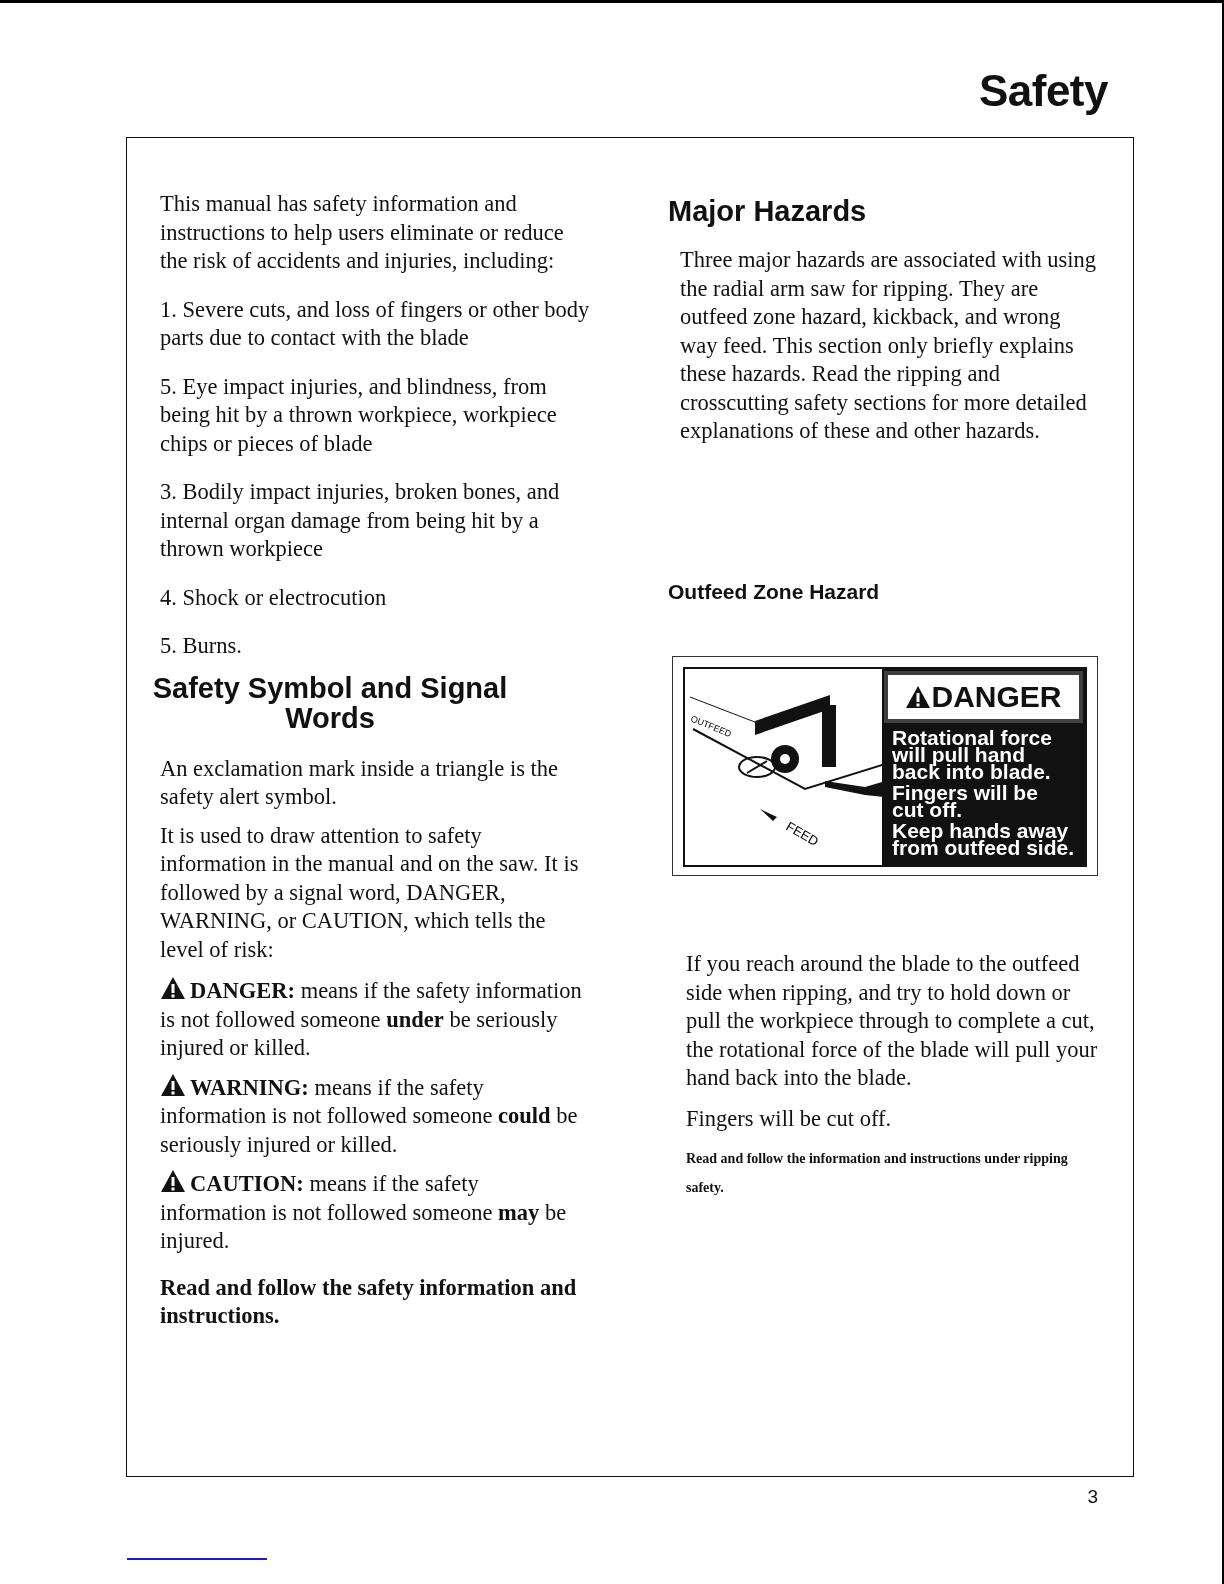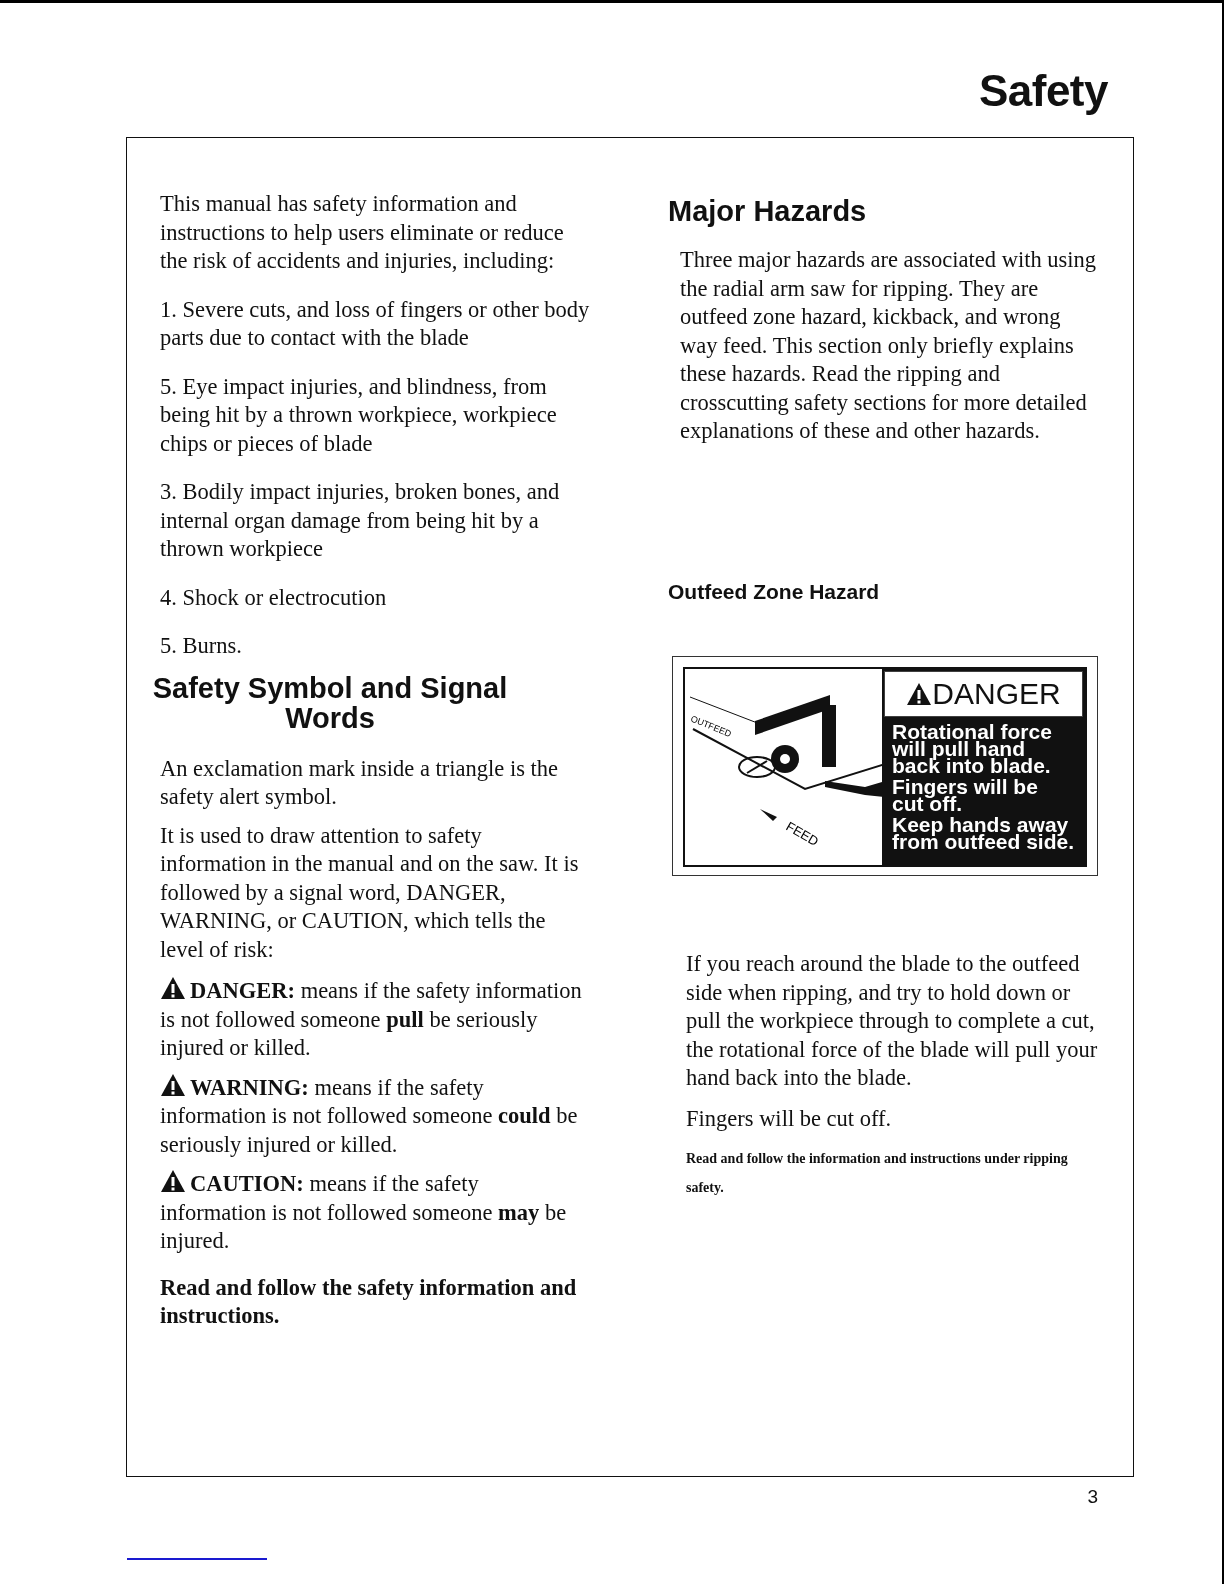--- a/index.html
+++ b/index.html
@@ -14,21 +14,21 @@
   .right { left:680px; top:246px; width:420px; }
   h2 { font-family:"Liberation Sans", sans-serif; font-weight:bold; font-size:29px; line-height:30px; margin:0; }
   h3 { font-family:"Liberation Sans", sans-serif; font-weight:bold; font-size:21px; margin:0; }
   .sec-heading { position:absolute; }
   .b { font-weight:bold; }
   .alert { display:inline-block; width:26px; height:24px; vertical-align:-2px; margin-right:4px; }
   .sign { position:absolute; left:672px; top:656px; width:426px; height:220px; border:1px solid #333; box-sizing:border-box; }
   .sign-inner { position:absolute; left:10px; top:10px; width:404px; height:200px; border:2px solid #111; box-sizing:border-box; display:flex; }
   .sign-pic { width:197px; position:relative; }
   .sign-text { flex:1; background:#111; color:#fff; font-family:"Liberation Sans", sans-serif; position:relative; }
-  .sign-head { background:#fff; color:#111; height:44px; margin:2px 2px 0 2px; border:1px solid #404040; display:flex; align-items:center; justify-content:center; font-size:30px; }
+  .sign-head { background:#fff; color:#111; height:44px; margin:2px 2px 0 2px; border:4px solid #404040; display:flex; align-items:center; justify-content:center; font-size:30px;font-weight:bold; }
   .sign-body { padding:6px 10px; font-size:21px; font-weight:bold; line-height:17px; }
   .sign-body div { margin-bottom:4px; }
   .page-num { position:absolute; right:126px; top:1486px; font-family:"Liberation Sans", sans-serif; font-size:19px; }
   .link-underline { position:absolute; left:127px; top:1558px; width:140px; height:2px; background:#1a1ad0; }
 </style>
 </head>
 <body>
 
 <div class="topline"></div>
 <div class="rightline"></div>
@@ -45,21 +45,21 @@
   <p>5. Burns.</p>
   <h2 style="margin:-8px 0 22px -10px; width:360px;text-align:center;">Safety Symbol and Signal Words</h2>
   <p style="margin-bottom:10px;">An exclamation mark inside a triangle is the safety alert symbol.</p>
   <p style="margin-bottom:12px;">It is used to draw attention to safety information in the manual and on the saw. It is followed by a signal word, DANGER, WARNING, or CAUTION, which tells the level of risk:</p>
 
   <p style="margin-bottom:10px;">
     <svg class="alert" viewBox="0 0 26 24">
         <path d="M13 1 L25 23 L1 23 Z" fill="#111"></path>
         <rect x="11.5" y="8" width="3" height="9" fill="#fff"></rect>
         <rect x="11.5" y="18.5" width="3" height="3" fill="#fff"></rect>
-      </svg><span class="b">DANGER:</span> <span>means if the safety information is not followed someone </span><span class="b">pull</span><span> be seriously injured or killed.</span>
+      </svg><span class="b">DANGER:</span> <span>means if the safety information is not followed someone </span><span class="b">under</span><span> be seriously injured or killed.</span>
   </p>
   <p style="margin-bottom:10px;">
     <svg class="alert" viewBox="0 0 26 24">
         <path d="M13 1 L25 23 L1 23 Z" fill="#111"></path>
         <rect x="11.5" y="8" width="3" height="9" fill="#fff"></rect>
         <rect x="11.5" y="18.5" width="3" height="3" fill="#fff"></rect>
       </svg><span class="b">WARNING:</span> <span>means if the safety information is not followed someone </span><span class="b">could</span><span> be seriously injured or killed.</span>
   </p>
   <p style="margin-bottom:18px;">
     <svg class="alert" viewBox="0 0 26 24">

